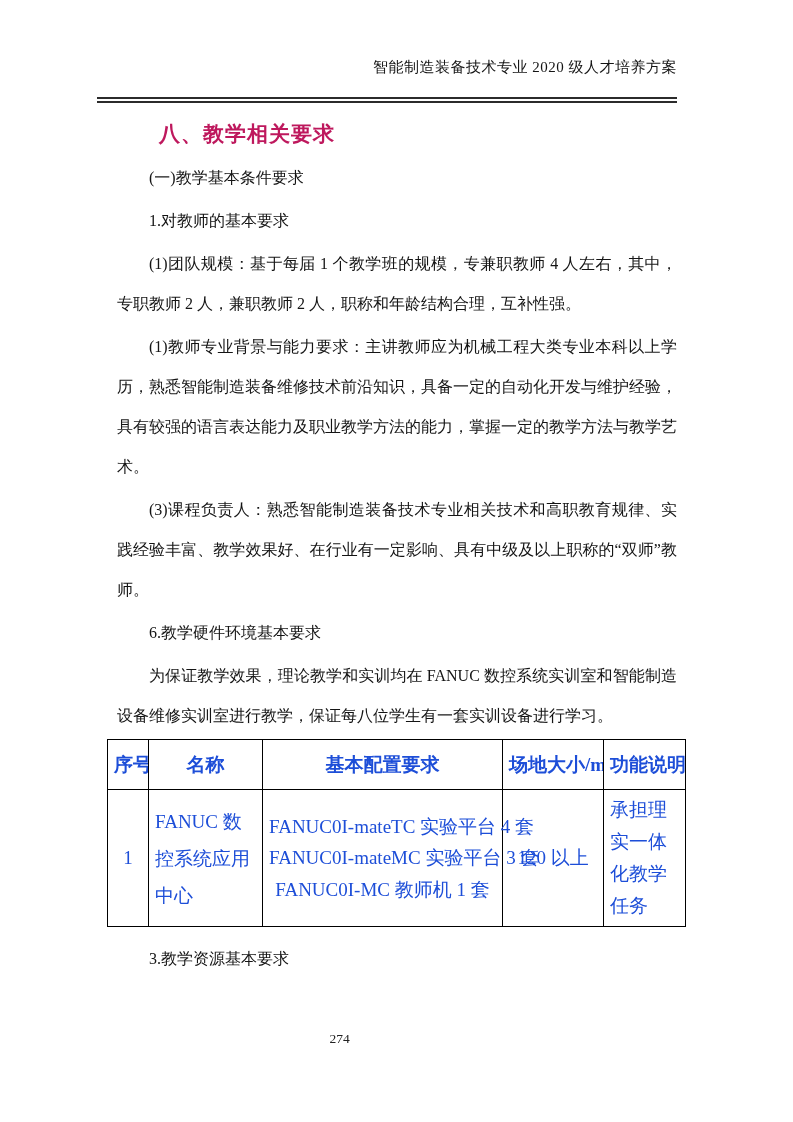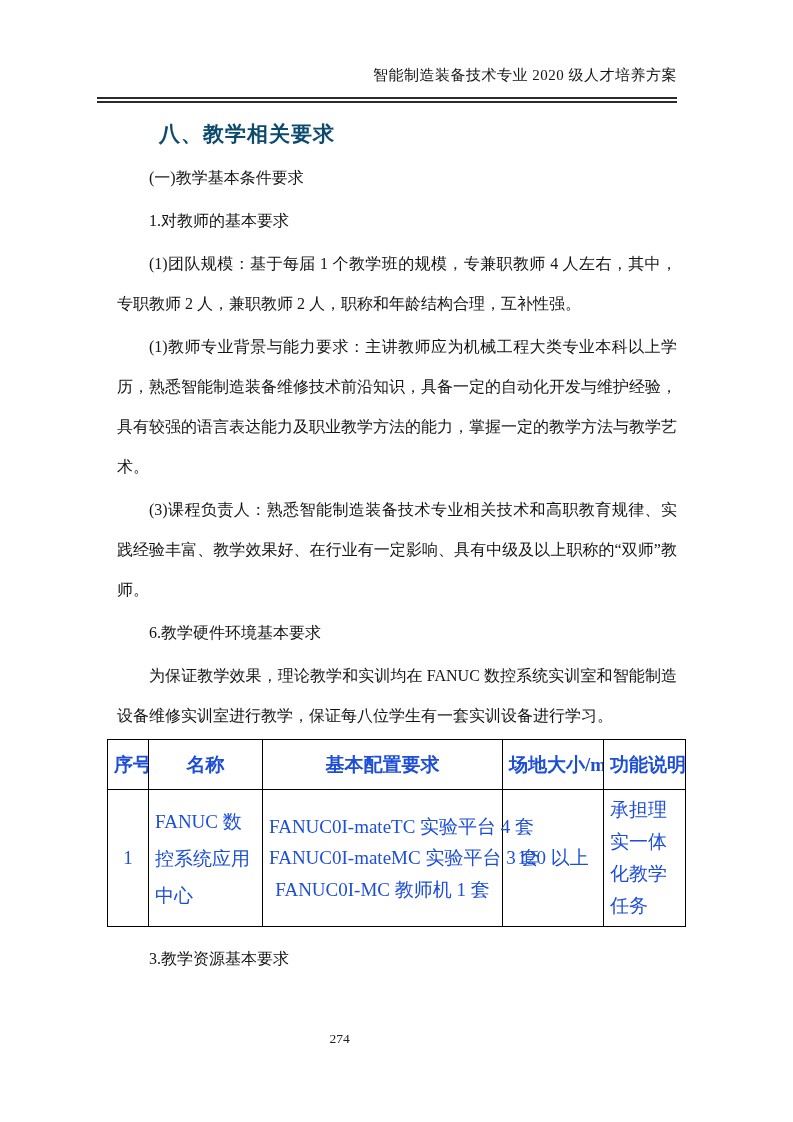--- a/index.html
+++ b/index.html
@@ -7,21 +7,21 @@
     position: relative;
     width: 793px;
     height: 1122px;
     background: #ffffff;
     font-family: "Liberation Serif", "DejaVu Serif", serif;
     color: #141414;
     overflow: hidden;
   }
   .doc-header {
     position: absolute;
-    top: 66px;
+    top: 58px;
     left: 117px;
     width: 560px;
     text-align: right;
     font-size: 15px;
     letter-spacing: 0.5px;
     white-space: nowrap;
     font-family: Liberation Serif, serif;
   }
   .header-rule {
     position: absolute;
@@ -39,21 +39,21 @@
     left: 117px;
     width: 560px;
   }
   .doc-title {
     font-family: "Liberation Sans", "DejaVu Sans", sans-serif;
     font-size: 21px;
     font-weight: bold;
     letter-spacing: 1px;
     margin: 8px 0 10px 0;
     text-indent: 2em;
-    color: #0c4a6e;
+    color: #be185d;
   }
   .body-par {
     font-size: 16px;
     line-height: 40px;
     margin: 0 0 3px 0;
     text-align: justify;
     text-indent: 2em;
   }
   .req-table {
     border-collapse: collapse;

